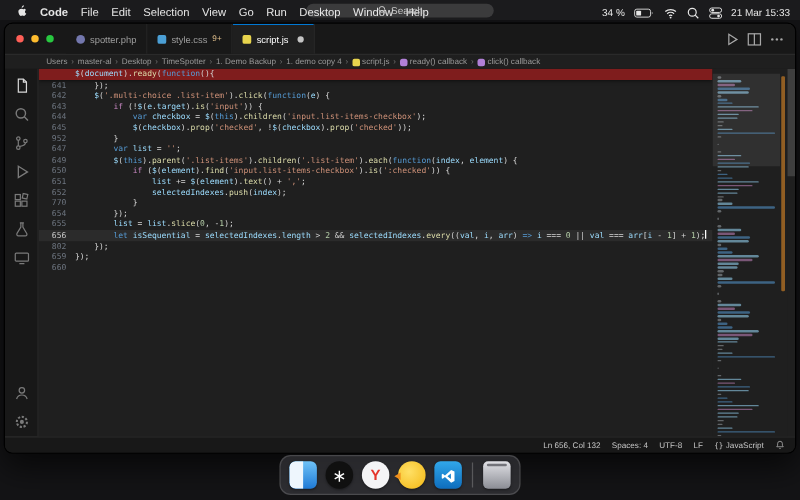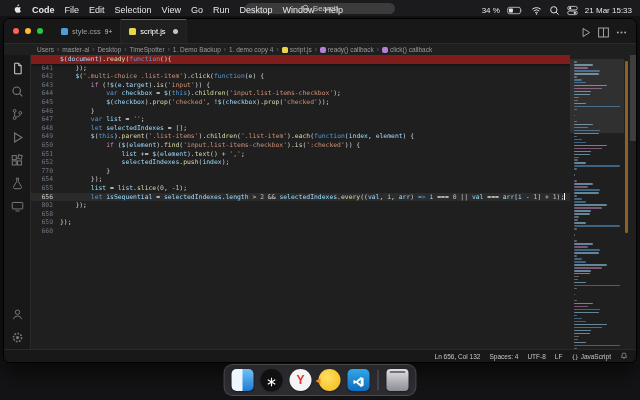--- a/index.html
+++ b/index.html
@@ -159,20 +159,24 @@
 </div>
 
 <div class="window">
   <div class="tabbar">
     <div class="traffic">
       <span class="tl tl-close"></span>
       <span class="tl tl-min"></span>
       <span class="tl tl-zoom"></span>
     </div>
     <div class="tabs" id="tabs">
+        <div class="tab">
+          <span class="ficon f-php"></span>
+          <span class="tab-label">spotter.php</span>
+        </div>
         <div class="tab">
           <span class="ficon f-css"></span>
           <span class="tab-label">style.css</span>
           <span class="tab-badge">9+</span>
         </div>
         <div class="tab active">
           <span class="ficon f-js"></span>
           <span class="tab-label">script.js</span>
           <span class="tab-dot"></span>
         </div>
@@ -325,33 +329,31 @@
     <div class="editor">
       <div class="sticky" id="sticky">
           <div class="line"><span class="gutter"></span><span class="ltext"><span class="tk-vr">$</span><span class="tk-pn">(</span><span class="tk-vr">document</span><span class="tk-pn">).</span><span class="tk-fn">ready</span><span class="tk-pn">(</span><span class="tk-kw">function</span><span class="tk-pn">(){</span></span></div>
         </div>
       <div class="code" id="code">
           <div class="line"><span class="gutter">641</span><span class="ltext"><span class="tk-pn">    });</span></span></div>
           <div class="line"><span class="gutter">642</span><span class="ltext"><span class="tk-pn">    </span><span class="tk-vr">$</span><span class="tk-pn">(</span><span class="tk-st">'.multi-choice .list-item'</span><span class="tk-pn">).</span><span class="tk-fn">click</span><span class="tk-pn">(</span><span class="tk-kw">function</span><span class="tk-pn">(</span><span class="tk-vr">e</span><span class="tk-pn">) {</span></span></div>
           <div class="line"><span class="gutter">643</span><span class="ltext"><span class="tk-pn">        </span><span class="tk-cf">if</span><span class="tk-pn"> (!</span><span class="tk-vr">$</span><span class="tk-pn">(</span><span class="tk-vr">e</span><span class="tk-pn">.</span><span class="tk-vr">target</span><span class="tk-pn">).</span><span class="tk-fn">is</span><span class="tk-pn">(</span><span class="tk-st">'input'</span><span class="tk-pn">)) {</span></span></div>
           <div class="line"><span class="gutter">644</span><span class="ltext"><span class="tk-pn">            </span><span class="tk-kw">var</span><span class="tk-pn"> </span><span class="tk-vr">checkbox</span><span class="tk-pn"> = </span><span class="tk-vr">$</span><span class="tk-pn">(</span><span class="tk-kw">this</span><span class="tk-pn">).</span><span class="tk-fn">children</span><span class="tk-pn">(</span><span class="tk-st">'input.list-items-checkbox'</span><span class="tk-pn">);</span></span></div>
           <div class="line"><span class="gutter">645</span><span class="ltext"><span class="tk-pn">            </span><span class="tk-vr">$</span><span class="tk-pn">(</span><span class="tk-vr">checkbox</span><span class="tk-pn">).</span><span class="tk-fn">prop</span><span class="tk-pn">(</span><span class="tk-st">'checked'</span><span class="tk-pn">, !</span><span class="tk-vr">$</span><span class="tk-pn">(</span><span class="tk-vr">checkbox</span><span class="tk-pn">).</span><span class="tk-fn">prop</span><span class="tk-pn">(</span><span class="tk-st">'checked'</span><span class="tk-pn">));</span></span></div>
-          <div class="line"><span class="gutter">646</span><span class="ltext"><span class="tk-pn">        }</span></span></div>
+          <div class="line"><span class="gutter">952</span><span class="ltext"><span class="tk-pn">        }</span></span></div>
           <div class="line"><span class="gutter">647</span><span class="ltext"><span class="tk-pn">        </span><span class="tk-kw">var</span><span class="tk-pn"> </span><span class="tk-vr">list</span><span class="tk-pn"> = </span><span class="tk-st">''</span><span class="tk-pn">;</span></span></div>
-          <div class="line"><span class="gutter">648</span><span class="ltext"><span class="tk-pn">        </span><span class="tk-kw">let</span><span class="tk-pn"> </span><span class="tk-vr">selectedIndexes</span><span class="tk-pn"> = [];</span></span></div>
           <div class="line"><span class="gutter">649</span><span class="ltext"><span class="tk-pn">        </span><span class="tk-vr">$</span><span class="tk-pn">(</span><span class="tk-kw">this</span><span class="tk-pn">).</span><span class="tk-fn">parent</span><span class="tk-pn">(</span><span class="tk-st">'.list-items'</span><span class="tk-pn">).</span><span class="tk-fn">children</span><span class="tk-pn">(</span><span class="tk-st">'.list-item'</span><span class="tk-pn">).</span><span class="tk-fn">each</span><span class="tk-pn">(</span><span class="tk-kw">function</span><span class="tk-pn">(</span><span class="tk-vr">index</span><span class="tk-pn">, </span><span class="tk-vr">element</span><span class="tk-pn">) {</span></span></div>
           <div class="line"><span class="gutter">650</span><span class="ltext"><span class="tk-pn">            </span><span class="tk-cf">if</span><span class="tk-pn"> (</span><span class="tk-vr">$</span><span class="tk-pn">(</span><span class="tk-vr">element</span><span class="tk-pn">).</span><span class="tk-fn">find</span><span class="tk-pn">(</span><span class="tk-st">'input.list-items-checkbox'</span><span class="tk-pn">).</span><span class="tk-fn">is</span><span class="tk-pn">(</span><span class="tk-st">':checked'</span><span class="tk-pn">)) {</span></span></div>
           <div class="line"><span class="gutter">651</span><span class="ltext"><span class="tk-pn">                </span><span class="tk-vr">list</span><span class="tk-pn"> += </span><span class="tk-vr">$</span><span class="tk-pn">(</span><span class="tk-vr">element</span><span class="tk-pn">).</span><span class="tk-fn">text</span><span class="tk-pn">() + </span><span class="tk-st">','</span><span class="tk-pn">;</span></span></div>
           <div class="line"><span class="gutter">652</span><span class="ltext"><span class="tk-pn">                </span><span class="tk-vr">selectedIndexes</span><span class="tk-pn">.</span><span class="tk-fn">push</span><span class="tk-pn">(</span><span class="tk-vr">index</span><span class="tk-pn">);</span></span></div>
           <div class="line"><span class="gutter">770</span><span class="ltext"><span class="tk-pn">            }</span></span></div>
           <div class="line"><span class="gutter">654</span><span class="ltext"><span class="tk-pn">        });</span></span></div>
           <div class="line"><span class="gutter">655</span><span class="ltext"><span class="tk-pn">        </span><span class="tk-vr">list</span><span class="tk-pn"> = </span><span class="tk-vr">list</span><span class="tk-pn">.</span><span class="tk-fn">slice</span><span class="tk-pn">(</span><span class="tk-nm">0</span><span class="tk-pn">, -</span><span class="tk-nm">1</span><span class="tk-pn">);</span></span></div>
           <div class="line current"><span class="gutter">656</span><span class="ltext"><span class="tk-pn">        </span><span class="tk-kw">let</span><span class="tk-pn"> </span><span class="tk-vr">isSequential</span><span class="tk-pn"> = </span><span class="tk-vr">selectedIndexes</span><span class="tk-pn">.</span><span class="tk-vr">length</span><span class="tk-pn"> &gt; </span><span class="tk-nm">2</span><span class="tk-pn"> &amp;&amp; </span><span class="tk-vr">selectedIndexes</span><span class="tk-pn">.</span><span class="tk-fn">every</span><span class="tk-pn">((</span><span class="tk-vr">val</span><span class="tk-pn">, </span><span class="tk-vr">i</span><span class="tk-pn">, </span><span class="tk-vr">arr</span><span class="tk-pn">) </span><span class="tk-kw">=&gt;</span><span class="tk-pn"> </span><span class="tk-vr">i</span><span class="tk-pn"> === </span><span class="tk-nm">0</span><span class="tk-pn"> || </span><span class="tk-vr">val</span><span class="tk-pn"> === </span><span class="tk-vr">arr</span><span class="tk-pn">[</span><span class="tk-vr">i</span><span class="tk-pn"> - </span><span class="tk-nm">1</span><span class="tk-pn">] + </span><span class="tk-nm">1</span><span class="tk-pn">);</span><span class="cursor"></span></span></div>
           <div class="line"><span class="gutter">802</span><span class="ltext"><span class="tk-pn">    });</span></span></div>
-          <div class="line"><span class="gutter">658</span><span class="ltext"></span></div>
           <div class="line"><span class="gutter">659</span><span class="ltext"><span class="tk-pn">});</span></span></div>
           <div class="line"><span class="gutter">660</span><span class="ltext"></span></div>
         </div>
       <div class="minimap">
         <div id="minimap-content">
             <div class="mm-bar" style="width: 2.52px; background: rgb(154, 160, 166);"></div>
             <div class="mm-bar" style="width: 19.08px; background: rgb(156, 220, 254);"></div>
             <div class="mm-bar" style="width: 14.04px; background: rgb(197, 134, 192);"></div>
             <div class="mm-bar" style="width: 26.28px; background: rgb(86, 156, 214);"></div>
             <div class="mm-bar" style="width: 25.2px; background: rgb(156, 220, 254);"></div>

